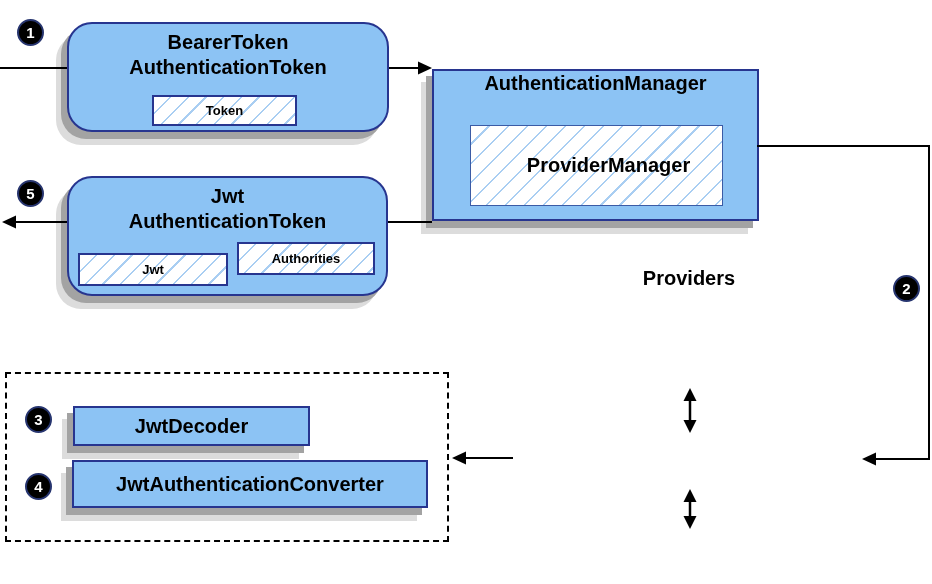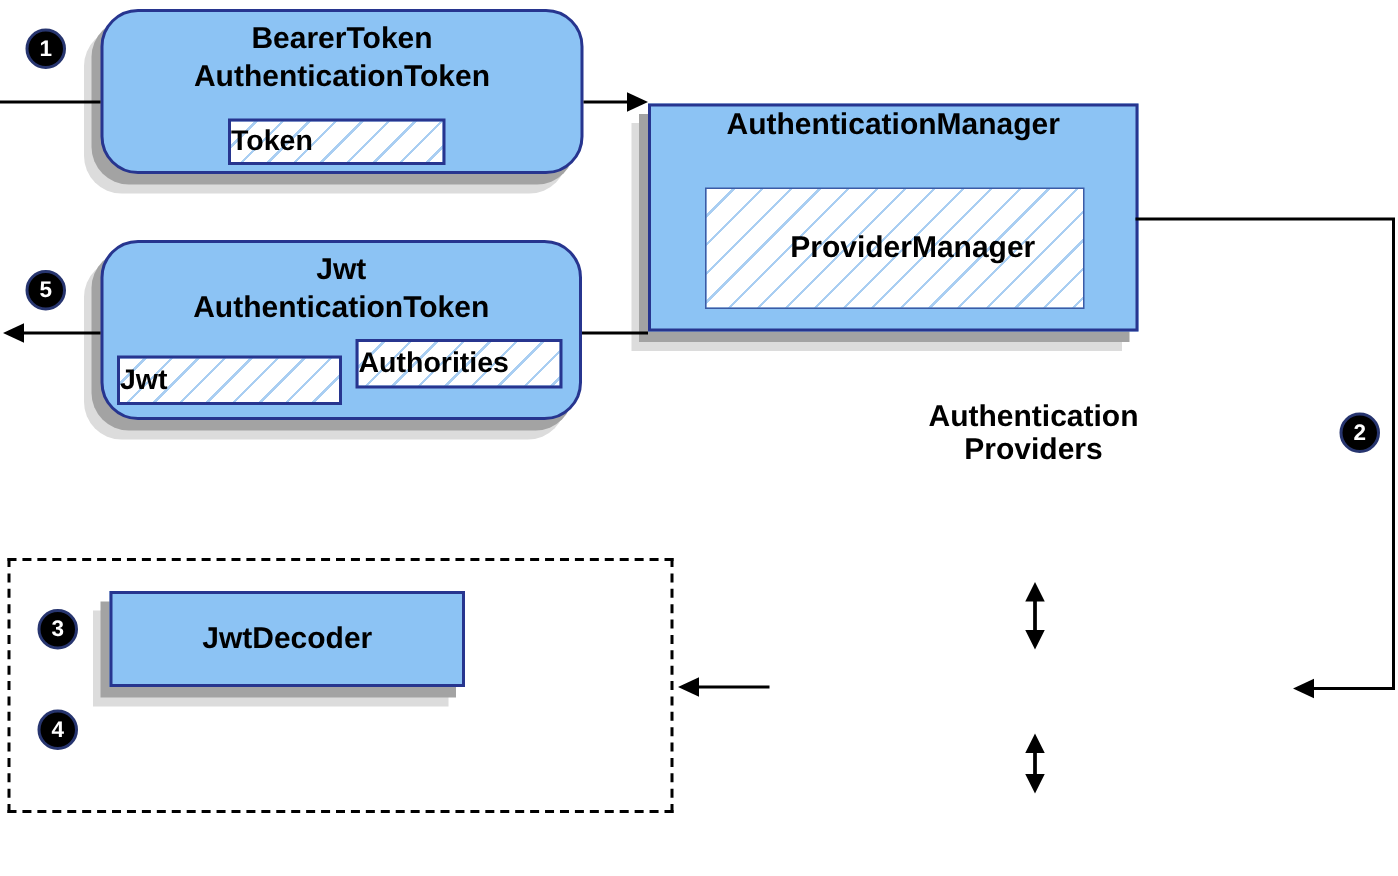--- a/index.html
+++ b/index.html
@@ -3,28 +3,28 @@
 <meta charset="utf-8">
 <style>
   html,body { margin:0; padding:0; background:#fff; }
   .stage {
     position:relative; width:932px; height:584px; background:#ffffff;
     font-family:"Liberation Sans", sans-serif; overflow:hidden;
   }
   .node { position:absolute; box-sizing:border-box; }
   .blue { background:#8cc3f4; border:2px solid #27358f; }
   .shadow2 { box-shadow:-6px 7px 0 0 #a3a3a3, -11px 13px 0 0 #dcdcdc; }
-  .round { border-radius:25px; }
+  .round { border-radius:25px;margin-top:16px; }
   .title { font-weight:bold; font-size:20px; color:#000; text-align:center; line-height:25px; }
   .titleline { display:block; }
   .chip {
     position:absolute; box-sizing:border-box; border:2px solid #27358f;
     background:repeating-linear-gradient(135deg, #ffffff 0 11px, #a9cef2 11px 12.5px);
-    display:flex; align-items:center; 
-    font-weight:bold; font-size:19px; color:#000;
+    display:flex; align-items:center; justify-content:center;
+    font-weight:bold; font-size:13px; color:#000;
   }
   .inner-hatch {
     position:absolute; box-sizing:border-box; border:1px solid #3b5ba5;
     background:repeating-linear-gradient(135deg, #ffffff 0 12px, #a9cef2 12px 13.5px);
     display:flex; align-items:center; justify-content:center;
     font-weight:bold; font-size:20px; color:#000;padding-left:24px;
   }
   .providers-area {
     position:absolute; box-sizing:border-box; border:2px dashed #3a6cb5;
     background:repeating-linear-gradient(135deg, #ffffff 0 21.5px, #9cc3e8 21.5px 23px);
@@ -42,28 +42,30 @@
   }
   .overlay { position:absolute; left:0; top:0; z-index:20; pointer-events:none; }
   .grouplabel { position:absolute; font-weight:bold; font-size:20px; line-height:22px; text-align:center; color:#000; }
 </style>
 </head>
 <body>
 
 <div class="stage">
 
   <div class="dashed-black" style="left:5px; top:372px; width:444px; height:170px;">
-    <div class="node blue shadow2 flexcenter" style="left:66px; top:20px; width:237px; height:64px;justify-content:center;">
+    <div class="node blue shadow2 flexcenter" style="left:66px; top:32px; width:237px; height:40px;justify-content:center;">
       <span class="title">JwtDecoder</span>
+    </div>
+    <div class="node blue shadow2 flexcenter" style="left:65px; top:86px; width:356px; height:48px;">
+      <span class="title">JwtAuthenticationConverter</span>
     </div>
   </div>
 
 
   <div class="grouplabel" style="left:589px; top:267px; width:200px;">
-    <span class="titleline">Authentication</span>
     <span class="titleline">Providers</span>
   </div>
 
   <div class="node blue shadow2 round" style="left:67px; top:6px; width:322px; height:110px;">
     <div class="title" style="margin-top:6px;">
       <span class="titleline">BearerToken</span>
       <span class="titleline">AuthenticationToken</span>
     </div>
     <div class="chip" style="left:83px; top:71px; width:145px; height:31px;">
       <span>Token</span>

